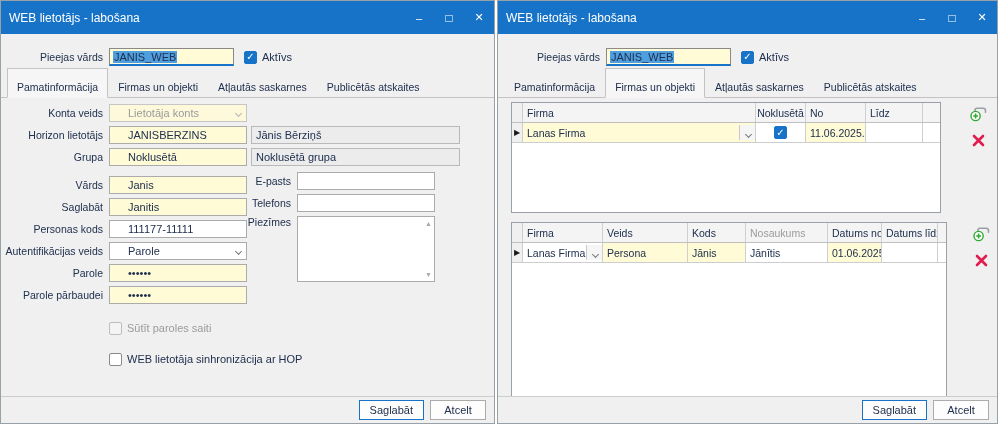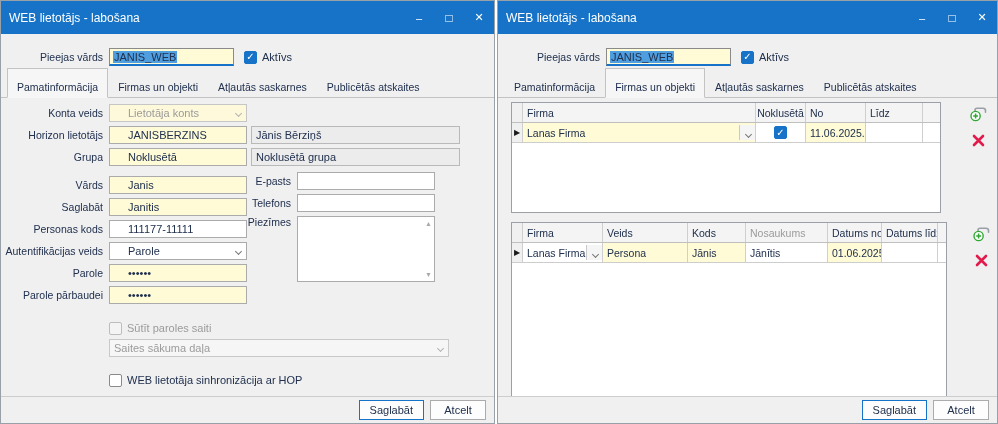--- a/index.html
+++ b/index.html
@@ -196,24 +196,20 @@
           <span class="scroll-arrow up">▲</span>
           <span class="scroll-arrow down">▼</span>
         </div>
       </div>
     </div>
 
     <div class="cbrow" style="margin-top:16px;">
       <span class="checkbox dis"></span>
       <span class="chklabel dim">Sūtīt paroles saiti</span>
     </div>
-    <div class="field select wide-select">
-      <span>Saites sākuma daļa</span>
-      <span class="chev lite"></span>
-    </div>
     <div class="cbrow hoprow">
       <span class="checkbox"></span>
       <span class="chklabel">WEB lietotāja sinhronizācija ar HOP</span>
     </div>
   </div>
 
   <div class="footer">
     <div class="btn primary">Saglabāt</div>
     <div class="btn">Atcelt</div>
   </div>

